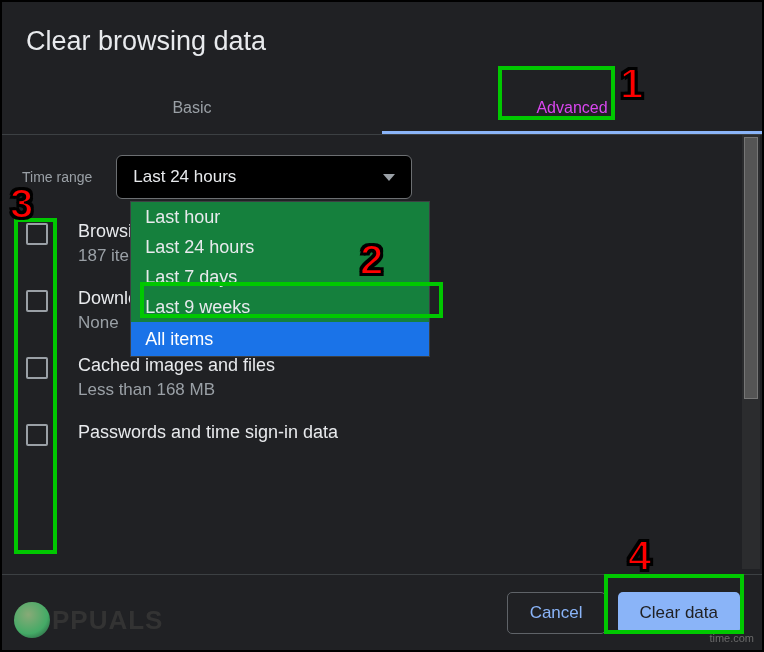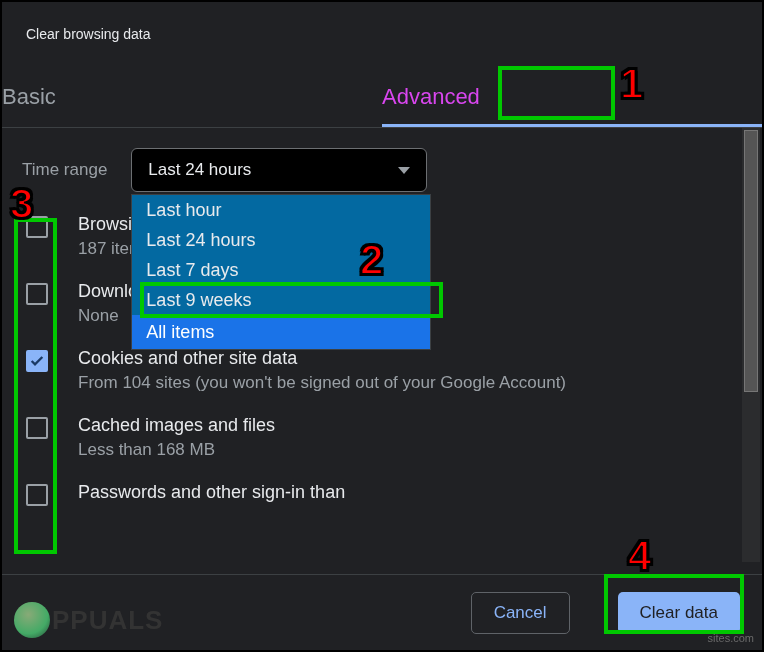--- a/index.html
+++ b/index.html
@@ -13,34 +13,35 @@
     border: 2px solid #000;
   }
   .dialog {
     width: 760px;
     height: 648px;
     background: #202124;
     color: #e8eaed;
     position: relative;
   }
   .title {
-    font-size: 14px;
+    font-size: 27px;
     color: #e8eaed;
     padding: 24px 16px 0 24px;
     font-weight: 400;
   }
   .tabs {
     display: flex;
     margin-top: 28px;
     border-bottom: 1px solid #3c4043;
   }
   .tab {
     flex: 1;
+    text-align: center;
     padding: 14px 0;
-    font-size: 22px;
+    font-size: 16px;
     cursor: pointer;
   }
   .tab-basic { color: #9aa0a6; }
   .tab-advanced {
     color: #d946ef;
     font-weight: 500;
     border-bottom: 3px solid #8ab4f8;
   }
   .body-area {
     position: relative;
@@ -63,21 +64,21 @@
     background: #555;
     border: 1px solid #767676;
   }
   .row-timerange {
     display: flex;
     align-items: center;
     padding: 20px 0 0 20px;
   }
   .timerange-label {
     color: #9aa0a6;
-    font-size: 17px;
+    font-size: 14px;
     margin-right: 24px;
   }
   .dropdown {
     position: relative;
     width: 296px;
     border-radius: 22px;
   }
   .dropdown-field {
     background: #000;
     border: 1px solid #6c6f72;
@@ -91,24 +92,24 @@
     font-size: 17px;
   }
   .caret {
     width: 0; height: 0;
     border-left: 6px solid transparent;
     border-right: 6px solid transparent;
     border-top: 7px solid #9aa0a6;
   }
   .dropdown-menu {
     position: absolute;
-    left: 0;
+    left: 14px;
     top: 46px;
     width: 300px;
-    background: #0369a1;
+    background: #15803d;
     z-index: 5;
     border: 1px solid #3c4043;
   }
   .dropdown-menu .opt {
     padding: 2px 14px 2px 14px;
     font-size: 18px;
     color: #e8eaed;
     line-height: 26px;
   }
   .dropdown-menu .opt.selected {
@@ -154,21 +155,21 @@
     position: absolute;
     bottom: 0;
     left: 0;
     right: 0;
     height: 76px;
     border-top: 1px solid #3c4043;
     display: flex;
     align-items: center;
     justify-content: flex-end;
     padding-right: 22px;
-    gap: 22px;
+    gap: 12px;
     background: #202124;
   }
   .btn {
     height: 42px;
     border-radius: 5px;
     padding: 0 22px;
     font-size: 17px;
     display: flex;
     align-items: center;
     justify-content: center;
@@ -177,21 +178,20 @@
   .btn-cancel {
     background: transparent;
     color: #8ab4f8;
     border: 1px solid #5f6368;
   }
   .btn-primary {
     background: #8ab4f8;
     color: #202124;
     border: none;
     font-weight: 500;
-    margin-left: 26px;
   }
   
   .annot-box {
     position: absolute;
     border: 4px solid #00c800;
     pointer-events: none;
     z-index: 10;
   }
   .annot-num {
     position: absolute;
@@ -273,44 +273,33 @@
       </div>
 
       <div class="item">
         <div class="checkbox"></div>
         <div>
           <div class="item-title">Download history</div>
           <div class="item-sub">None</div>
         </div>
       </div>
 
-      <div class="item">
-        <div class="checkbox checked">
-          <svg class="check-svg" viewBox="0 0 24 24">
-              <path d="M20 6L9 17l-5-5" fill="none" stroke="#1b3a64" stroke-width="3.5"></path>
-            </svg>
-        </div>
-        <div>
-          <div class="item-title">Cookies and other site data</div>
-          <div class="item-sub">From 104 sites (you won't be signed out of your Google Account)</div>
-        </div>
-      </div>
 
       <div class="item">
         <div class="checkbox"></div>
         <div>
           <div class="item-title">Cached images and files</div>
           <div class="item-sub">Less than 168 MB</div>
         </div>
       </div>
 
       <div class="item">
         <div class="checkbox"></div>
         <div>
-          <div class="item-title">Passwords and other sign-in than</div>
+          <div class="item-title">Passwords and time sign-in data</div>
         </div>
       </div>
 
     </div>
   </div>
 
   <div class="footer">
     <div class="btn btn-cancel">Cancel</div>
     <div class="btn btn-primary">Clear data</div>
   </div>
@@ -324,14 +313,14 @@
   <div class="annot-box" style="left:12px; top:216px; width:43px; height:336px;"></div>
   <div class="annot-num" style="left:8px; top:178px;">3</div>
 
   <div class="annot-box" style="left:602px; top:572px; width:140px; height:60px;"></div>
   <div class="annot-num" style="left:626px; top:530px;">4</div>
 
   <div class="logo">
     <span class="ico"></span>
     <span>PPUALS</span>
   </div>
-  <div class="wm">sites.com</div>
+  <div class="wm">time.com</div>
 </div>
 
 </body></html>

